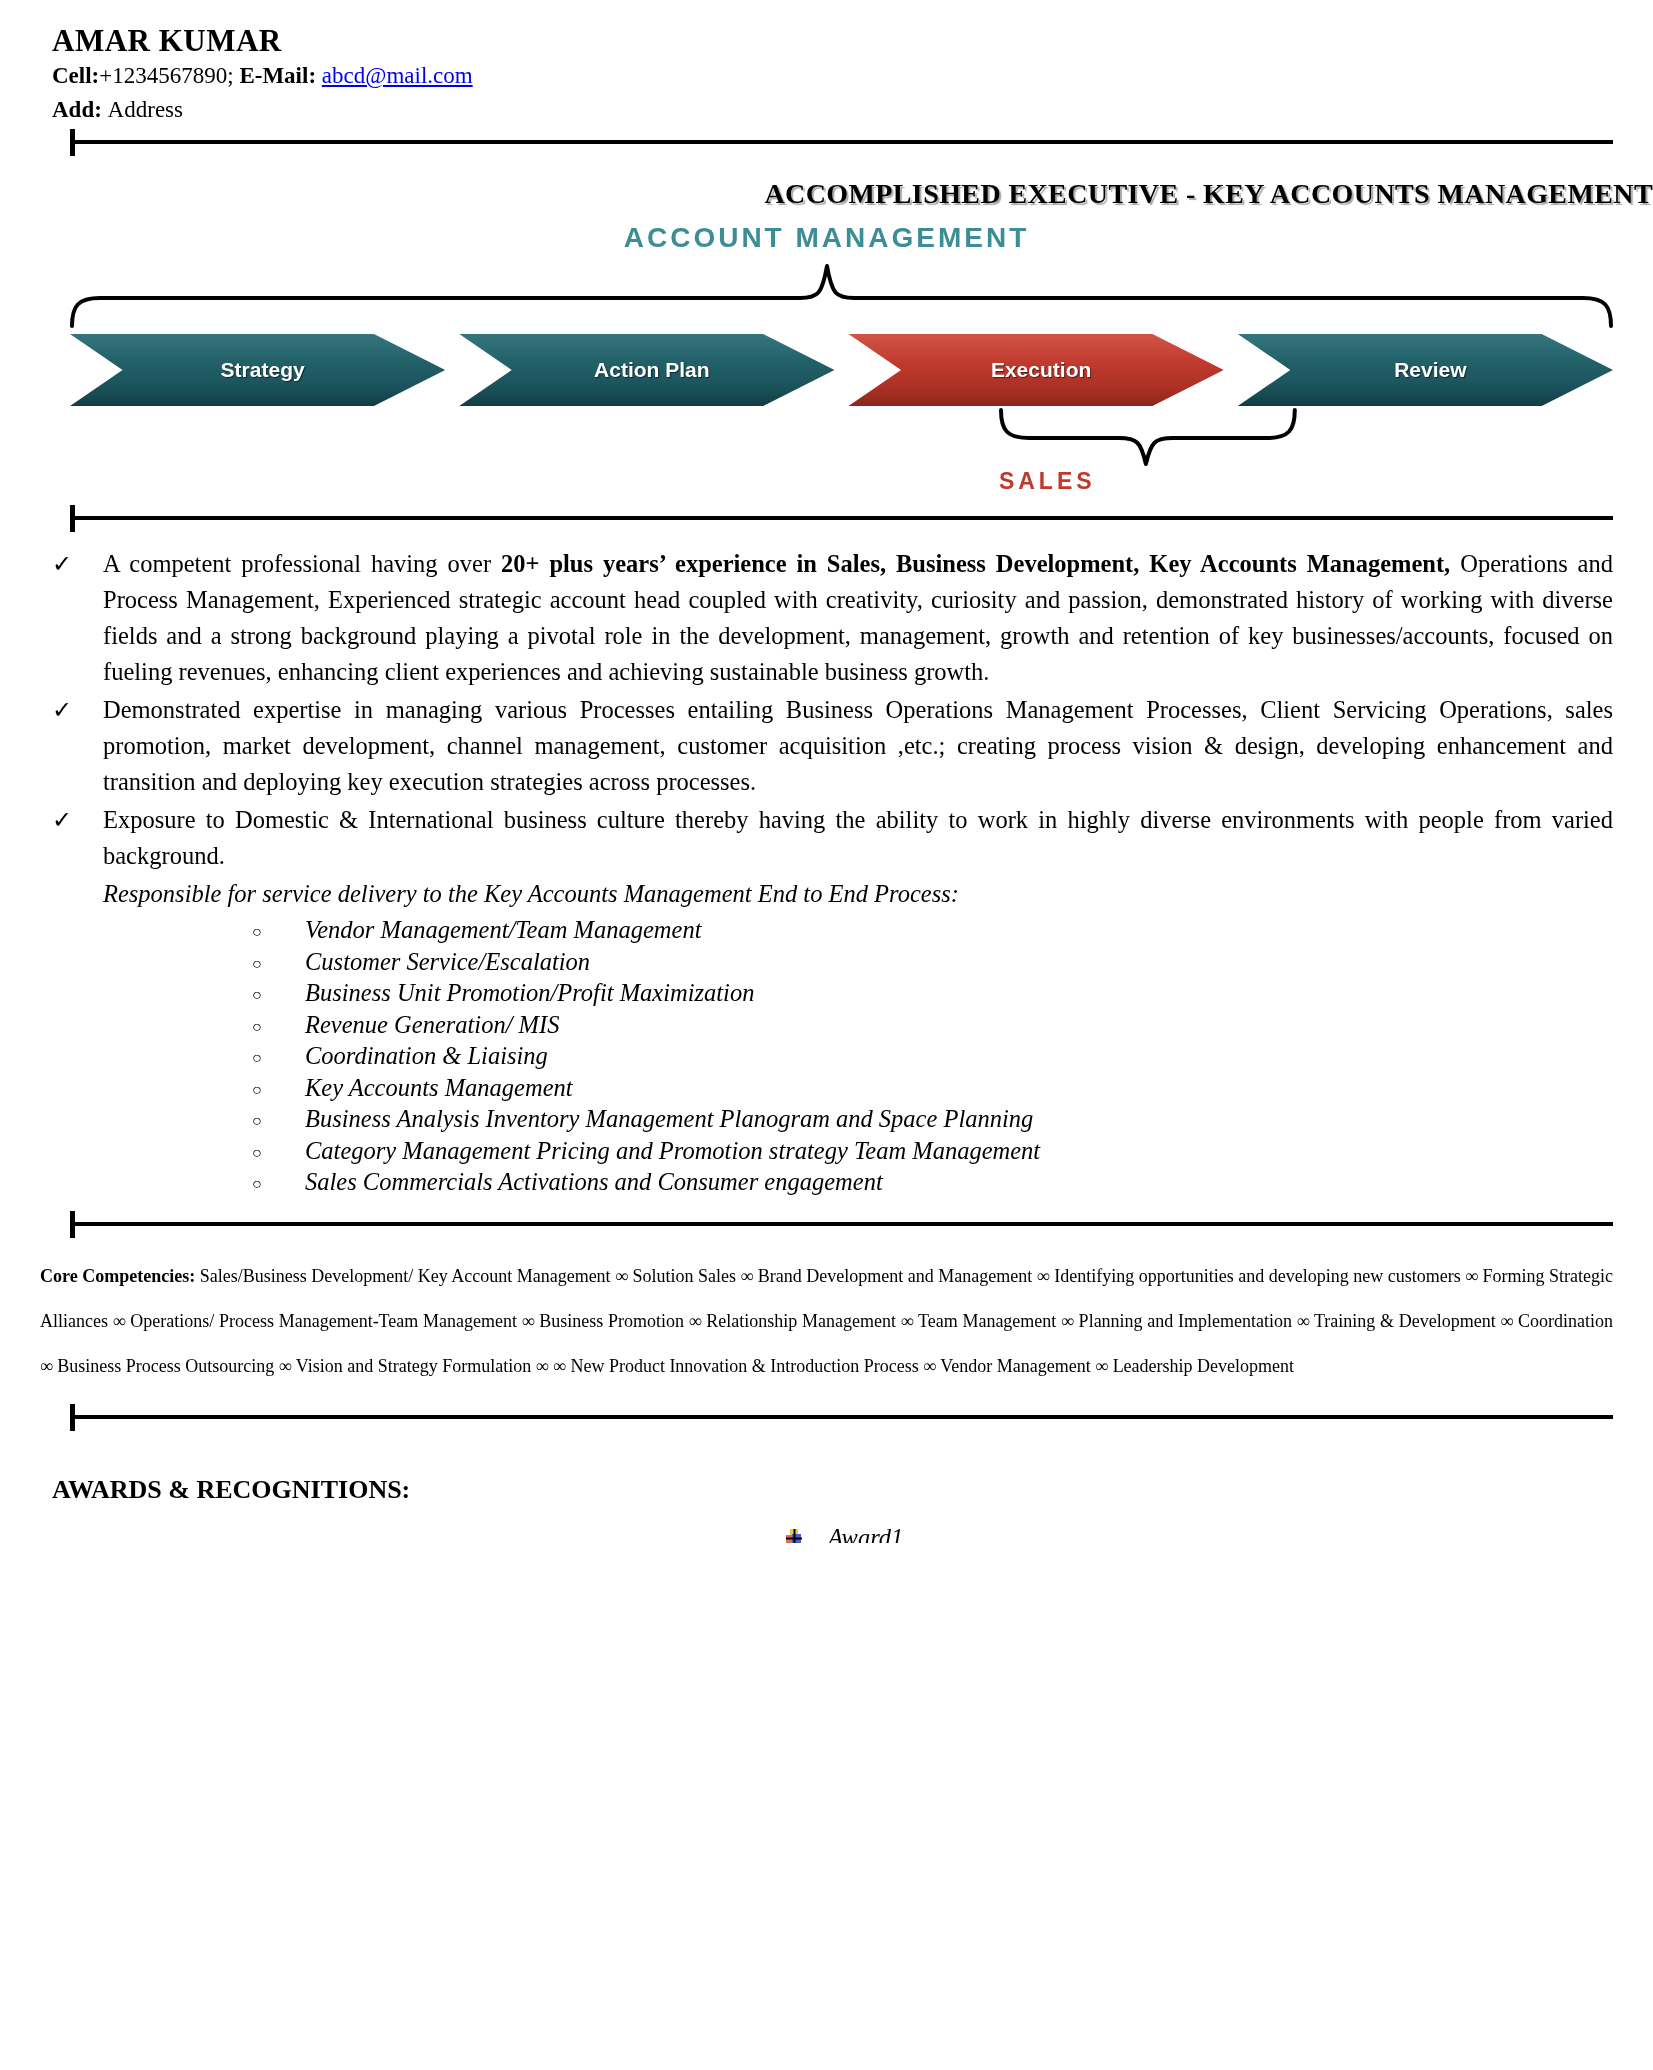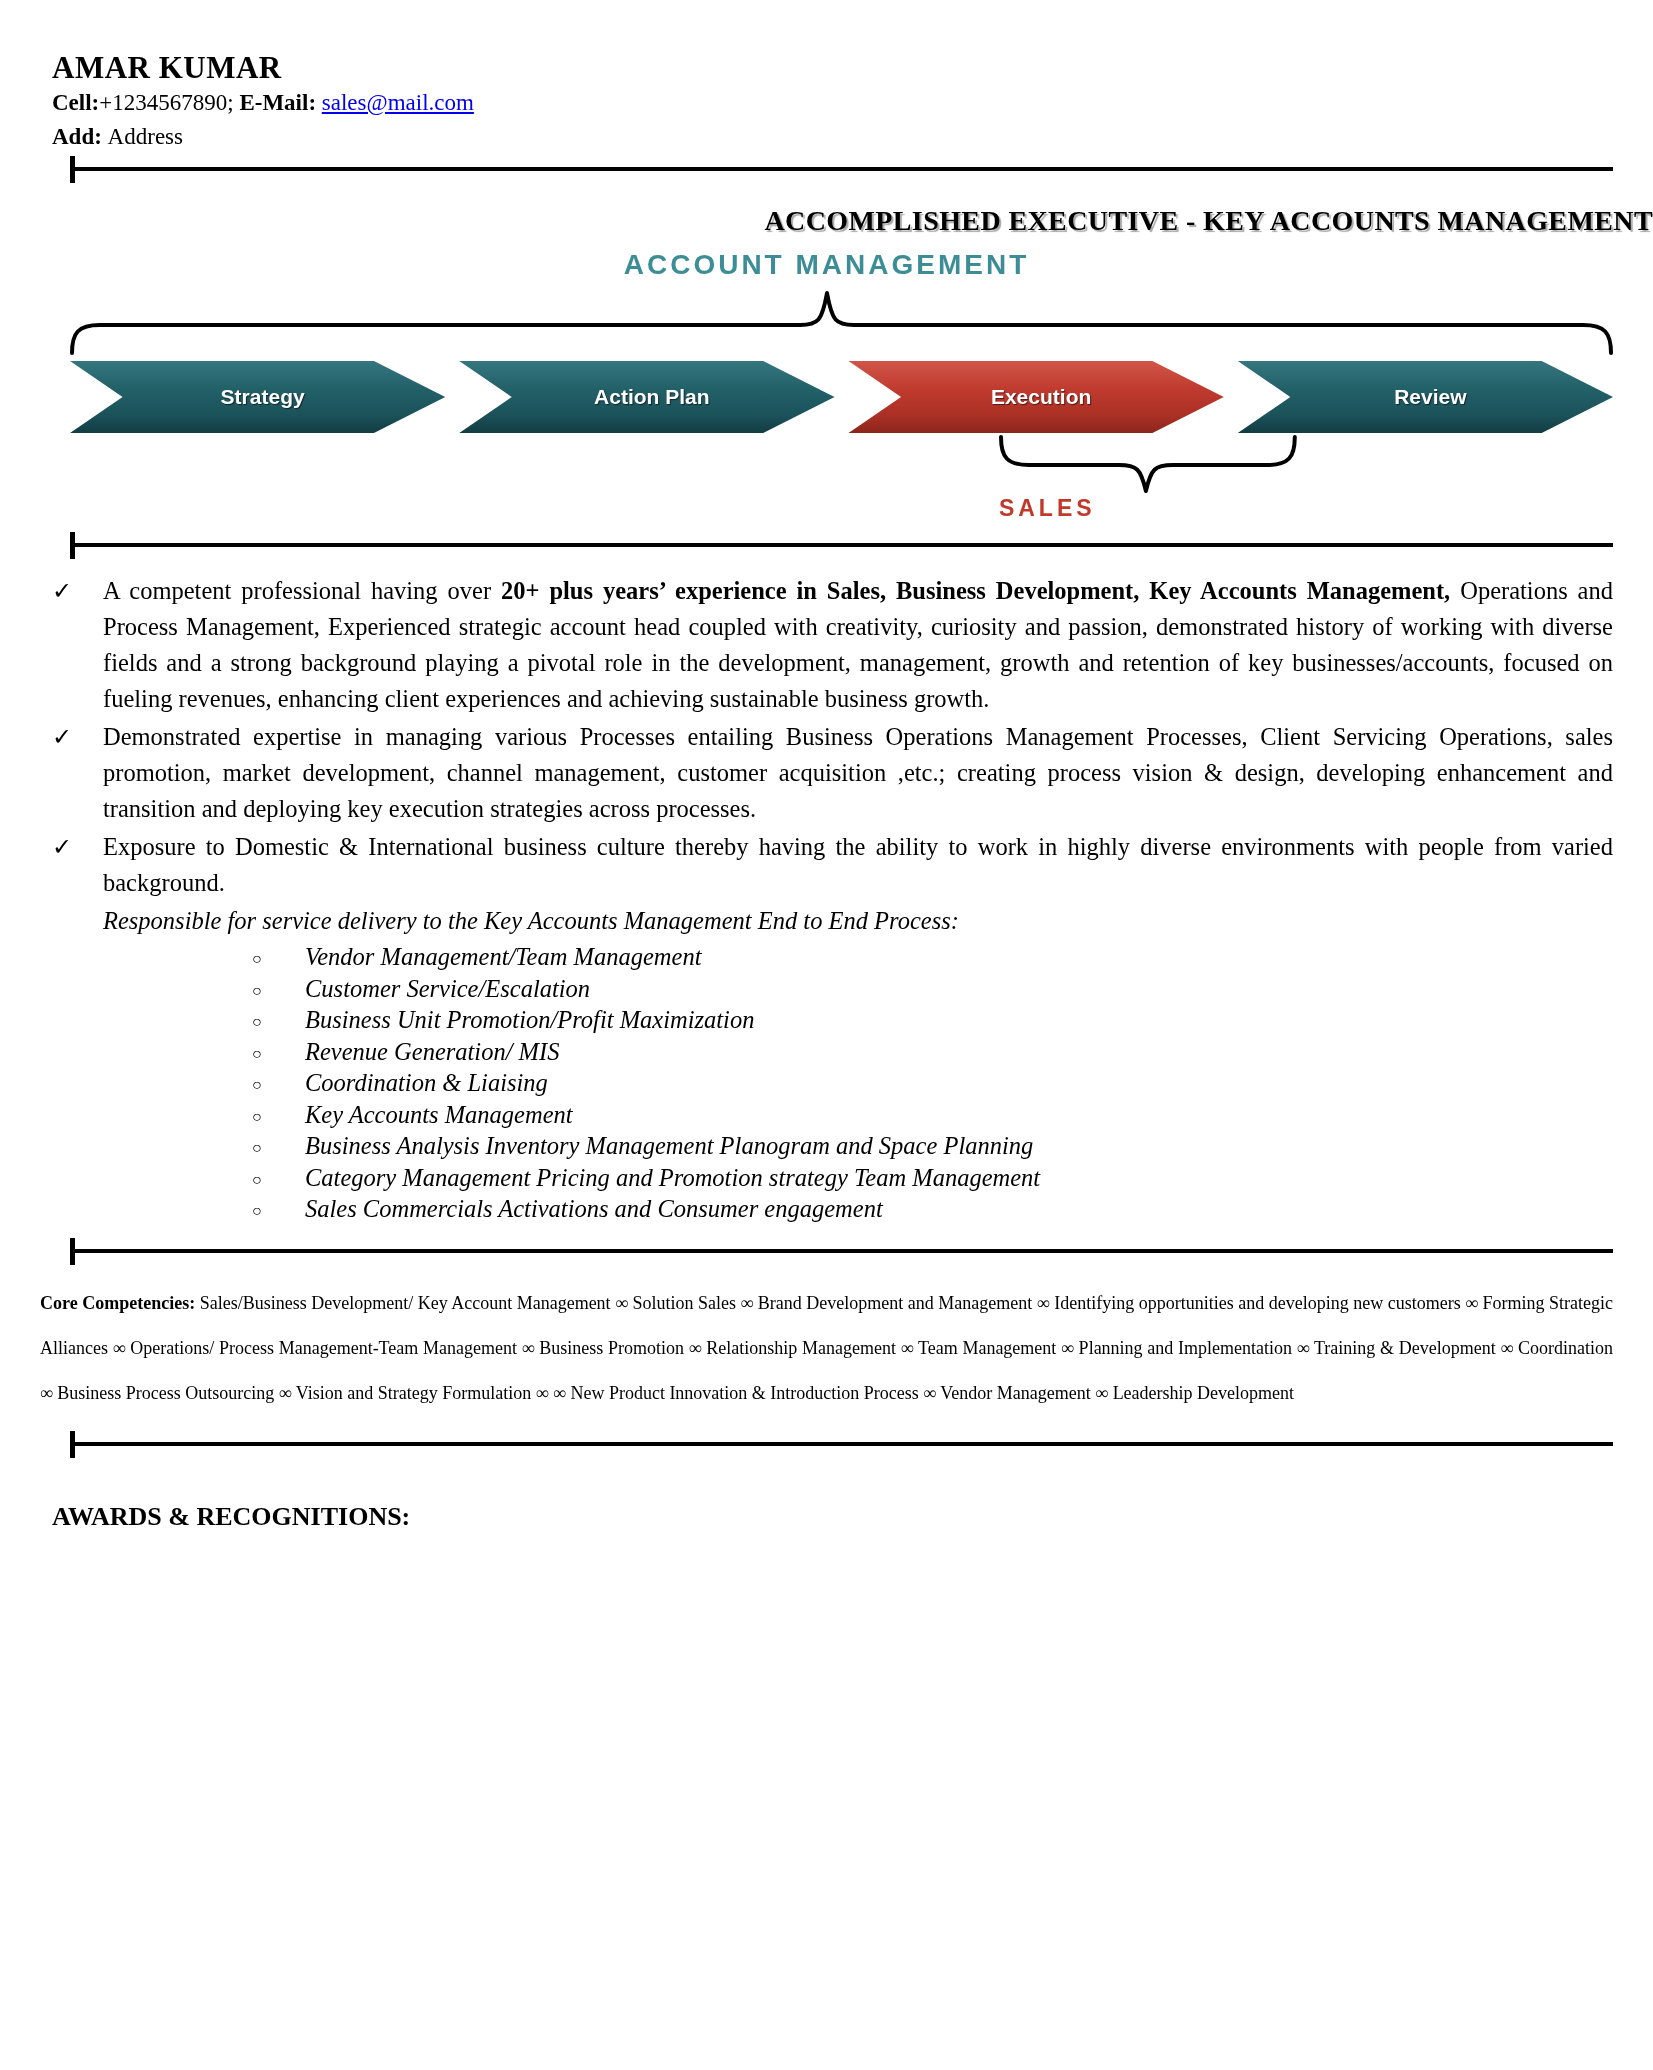--- a/index.html
+++ b/index.html
@@ -4,21 +4,21 @@
 <style>
   html,body{margin:0;padding:0;background:#fff;}
   .page{
     position:relative;
     width:1653px;height:1543px;
     background:#fff;
     font-family:"Liberation Serif", serif;
     color:#000;
     overflow:hidden;
     box-sizing:border-box;
-    padding-top:50px;
+    padding-top:23px;
   }
   
   .hname{margin-left:52px;font-size:31px;font-weight:bold;letter-spacing:.5px;}
   .hline{margin-left:52px;font-size:23px;line-height:34px;}
   .hline .lbl{font-weight:bold;}
   a.email{color:#0000ee;text-decoration:underline;cursor:pointer;}
   
   .rule{position:relative;margin-left:72px;margin-right:40px;border-top:4px solid #000;}
   .rule::before{content:'';position:absolute;left:-2px;top:-15px;width:5px;height:27px;background:#000;}
   .grayrule{margin-left:72px;margin-right:40px;height:5px;background:#8a8a8a;border-top:2px solid #4f4f4f;}
@@ -63,21 +63,21 @@
   .spacer{height:230px;}
   svg.brace path{fill:none;stroke:#000;stroke-width:4;stroke-linecap:round;stroke-linejoin:round;}
 </style>
 </head>
 <body>
 
 <div class="page">
 
   <div class="hname">AMAR KUMAR</div>
   <div class="hline">
-    <span class="lbl">Cell:</span><span>+1234567890; </span><span class="lbl">E-Mail: </span><a class="email">sales@mail.com</a>
+    <span class="lbl">Cell:</span><span>+1234567890; </span><span class="lbl">E-Mail: </span><a class="email">abcd@mail.com</a>
   </div>
   <div class="hline">
     <span class="lbl">Add: </span><span>Address</span>
   </div>
 
   <div class="rule" style="margin-top:13px;"></div>
 
   <div class="title">ACCOMPLISHED EXECUTIVE - KEY ACCOUNTS MANAGEMENT</div>
   <div class="amlabel">ACCOUNT MANAGEMENT</div>
 

